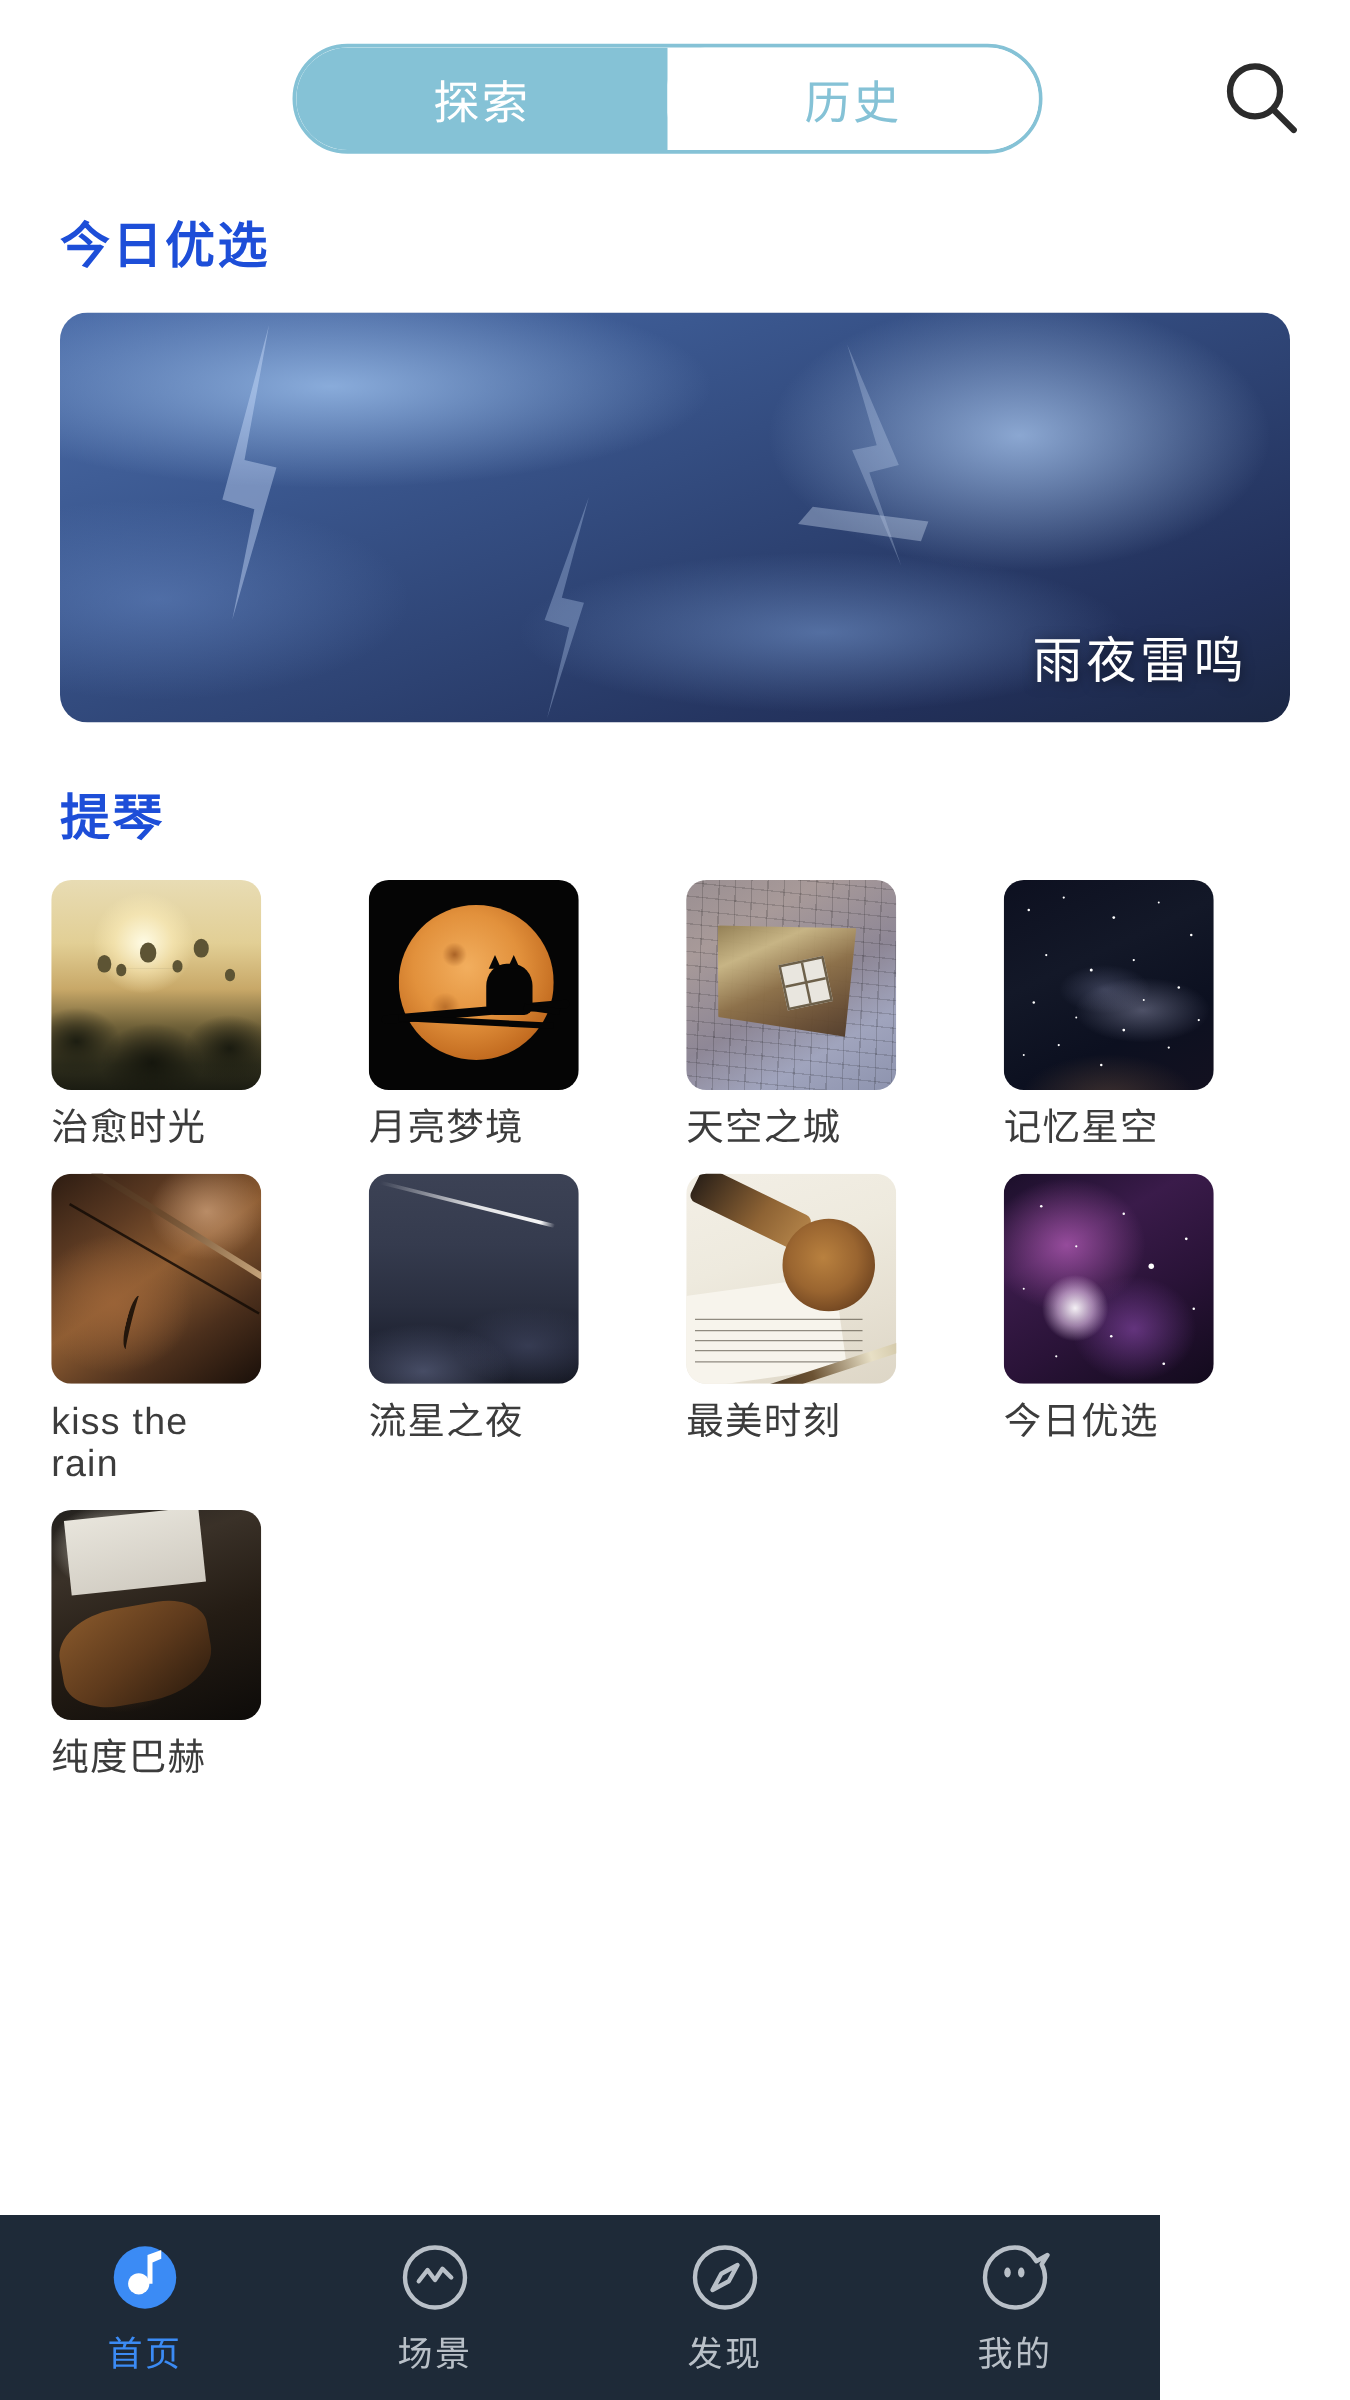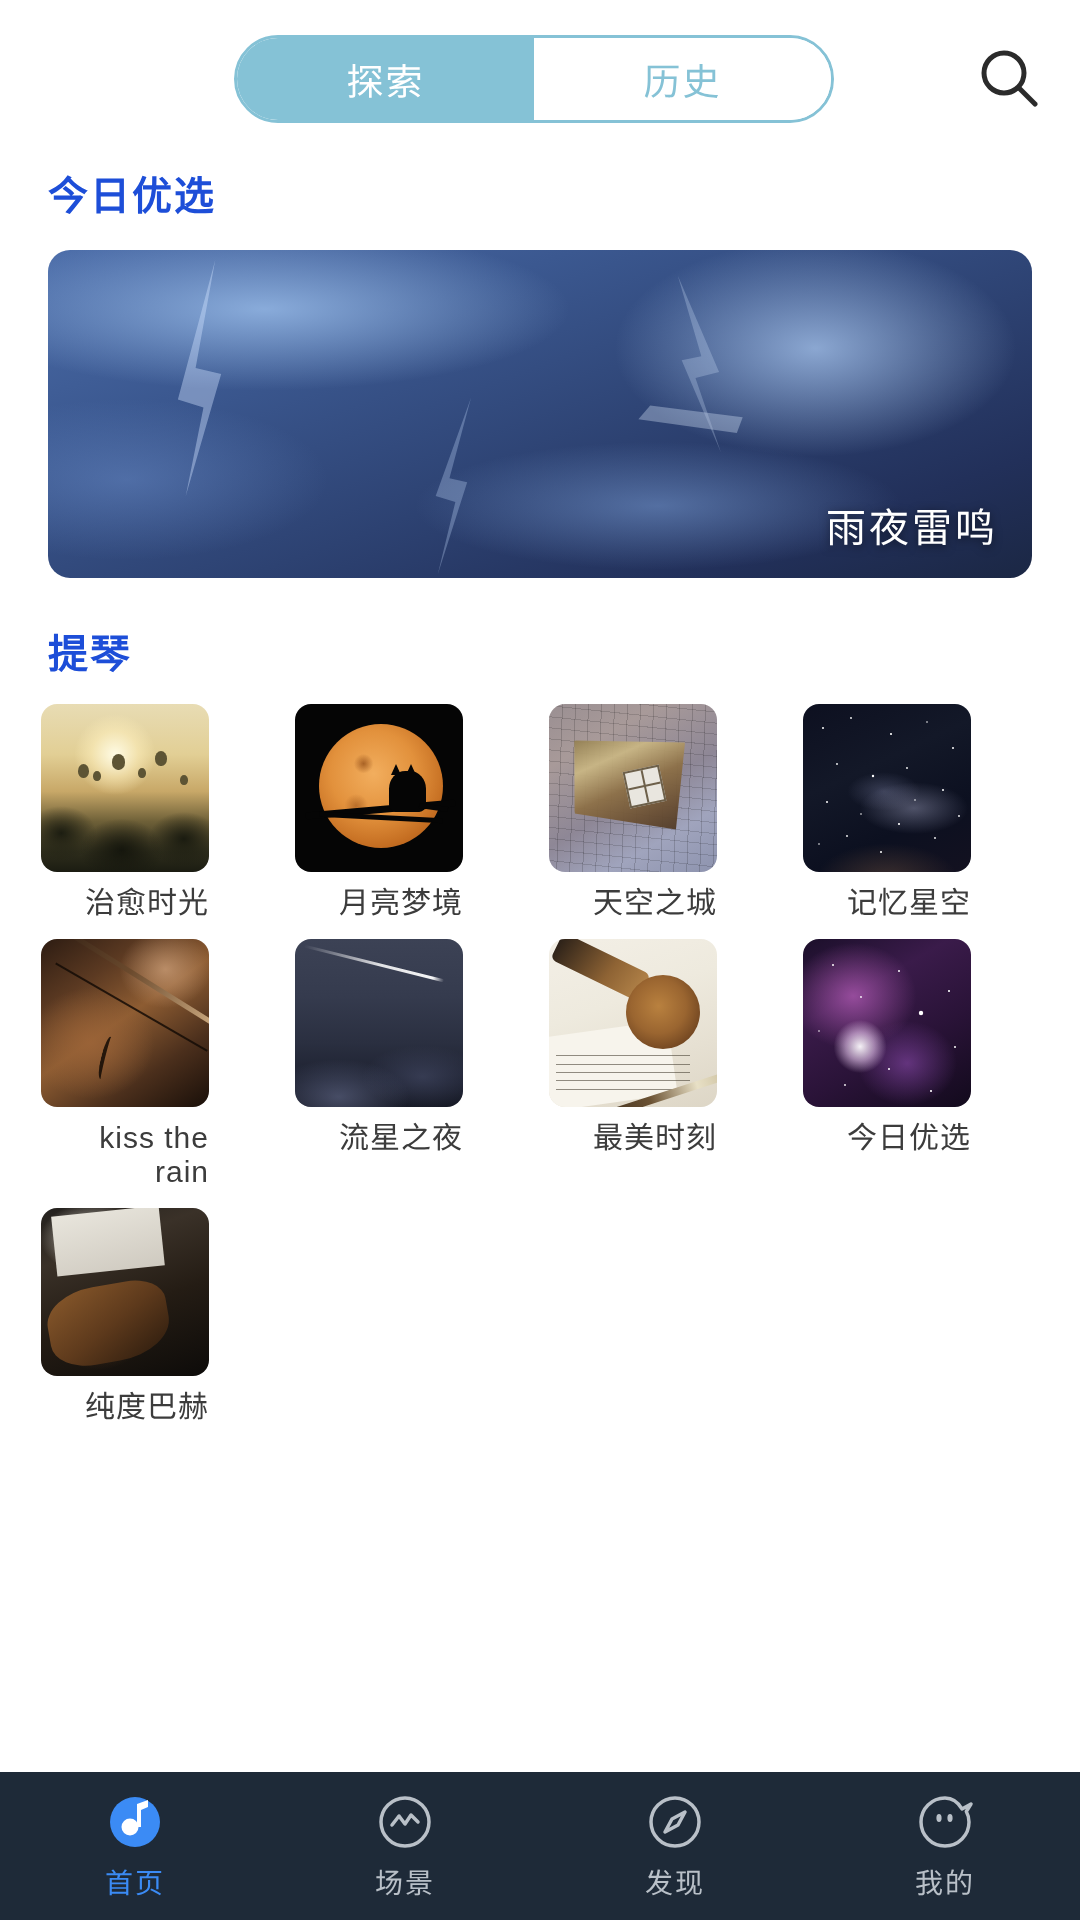--- a/index.html
+++ b/index.html
@@ -117,21 +117,20 @@
     text-shadow: 0 2px 10px rgba(0,0,0,0.55);
   }
 
   
   .grid {
     display: grid;
     grid-template-columns: repeat(4, 168px);
     column-gap: 86px;
     row-gap: 18px;
     padding: 24px 0 0 41px;
-    text-align: right;
   }
   .card { width: 168px; cursor: pointer; }
   .thumb {
     width: 168px;
     height: 168px;
     border-radius: 16px;
     overflow: hidden;
     position: relative;
   }
   .card-label {
@@ -355,21 +354,21 @@
     left: 4%; top: 46%; width: 72%; height: 46%;
     background: linear-gradient(150deg, #8a5a2c 0%, #5e3a1c 52%, #2a1a0d 100%);
     border-radius: 42% 30% 46% 34%;
     transform: rotate(-10deg);
   }
 
   
   .bottom-nav {
     position: absolute;
     left: 0; bottom: 0;
-    width: 1080px;
+    width: 928px;
     height: 148px;
     background: #1e2a38;
     display: flex;
     align-items: center;
   }
   .nav-item {
     flex: 1;
     display: flex;
     flex-direction: column;
     align-items: center;

